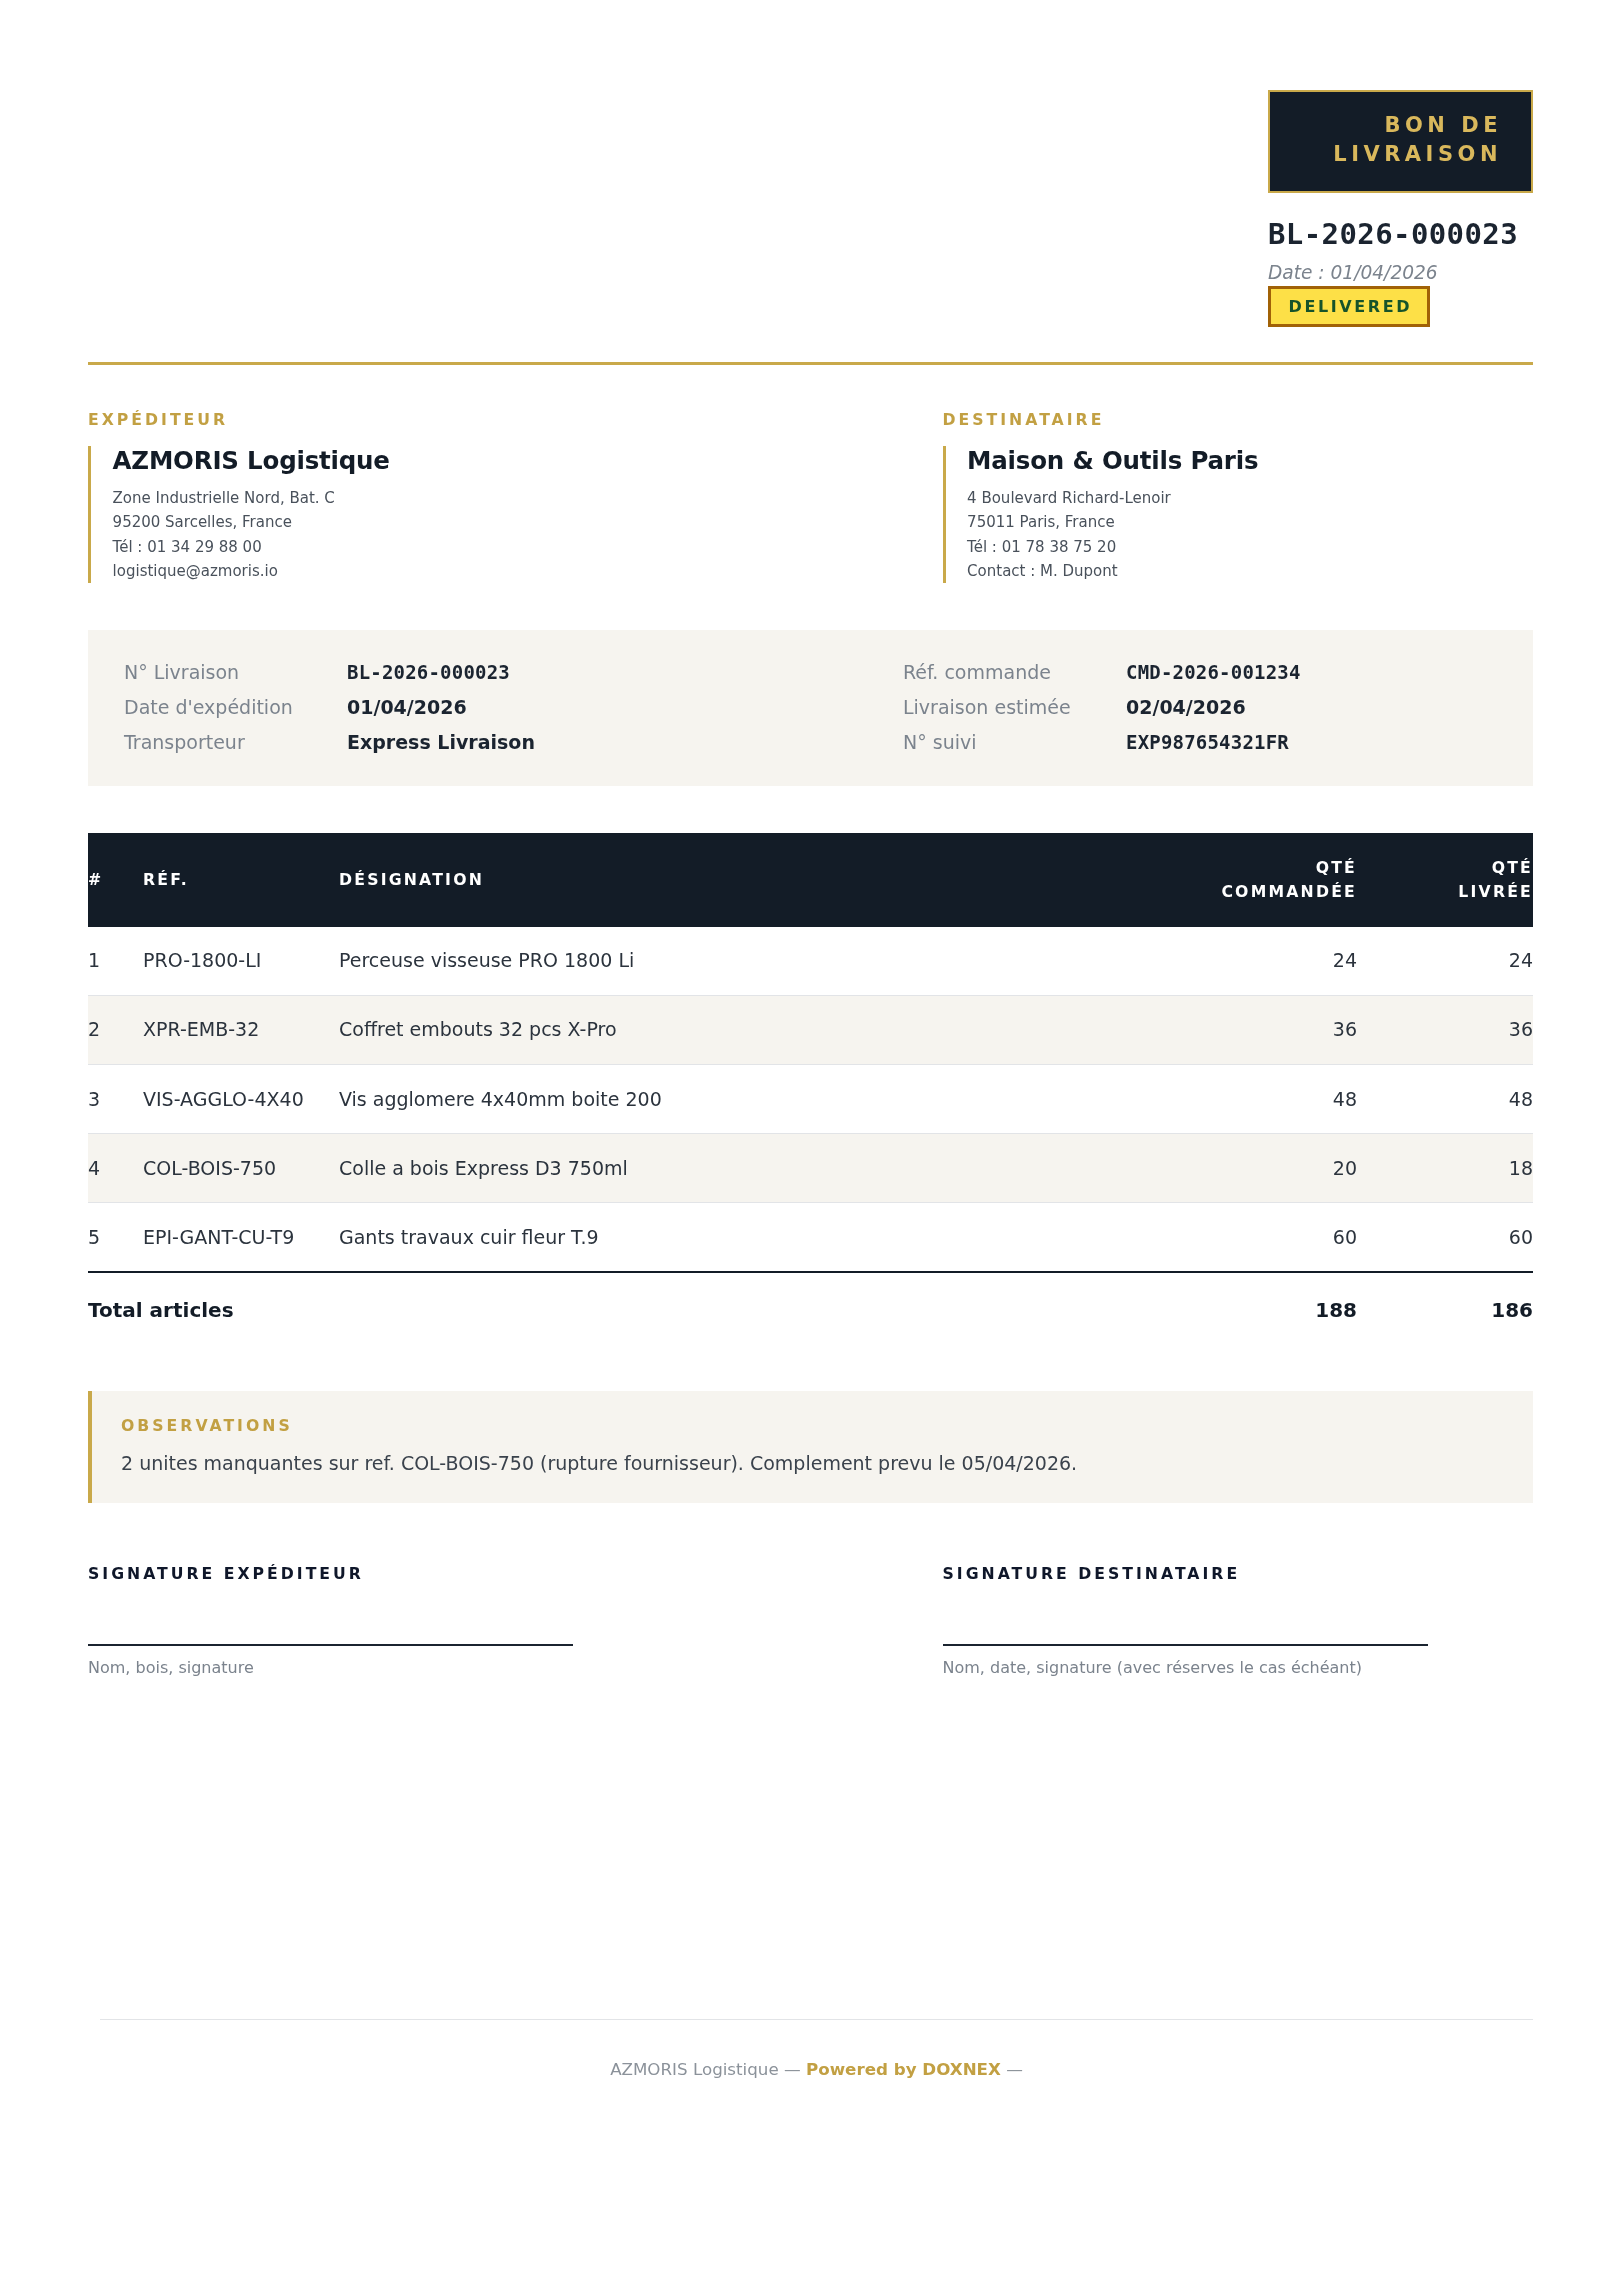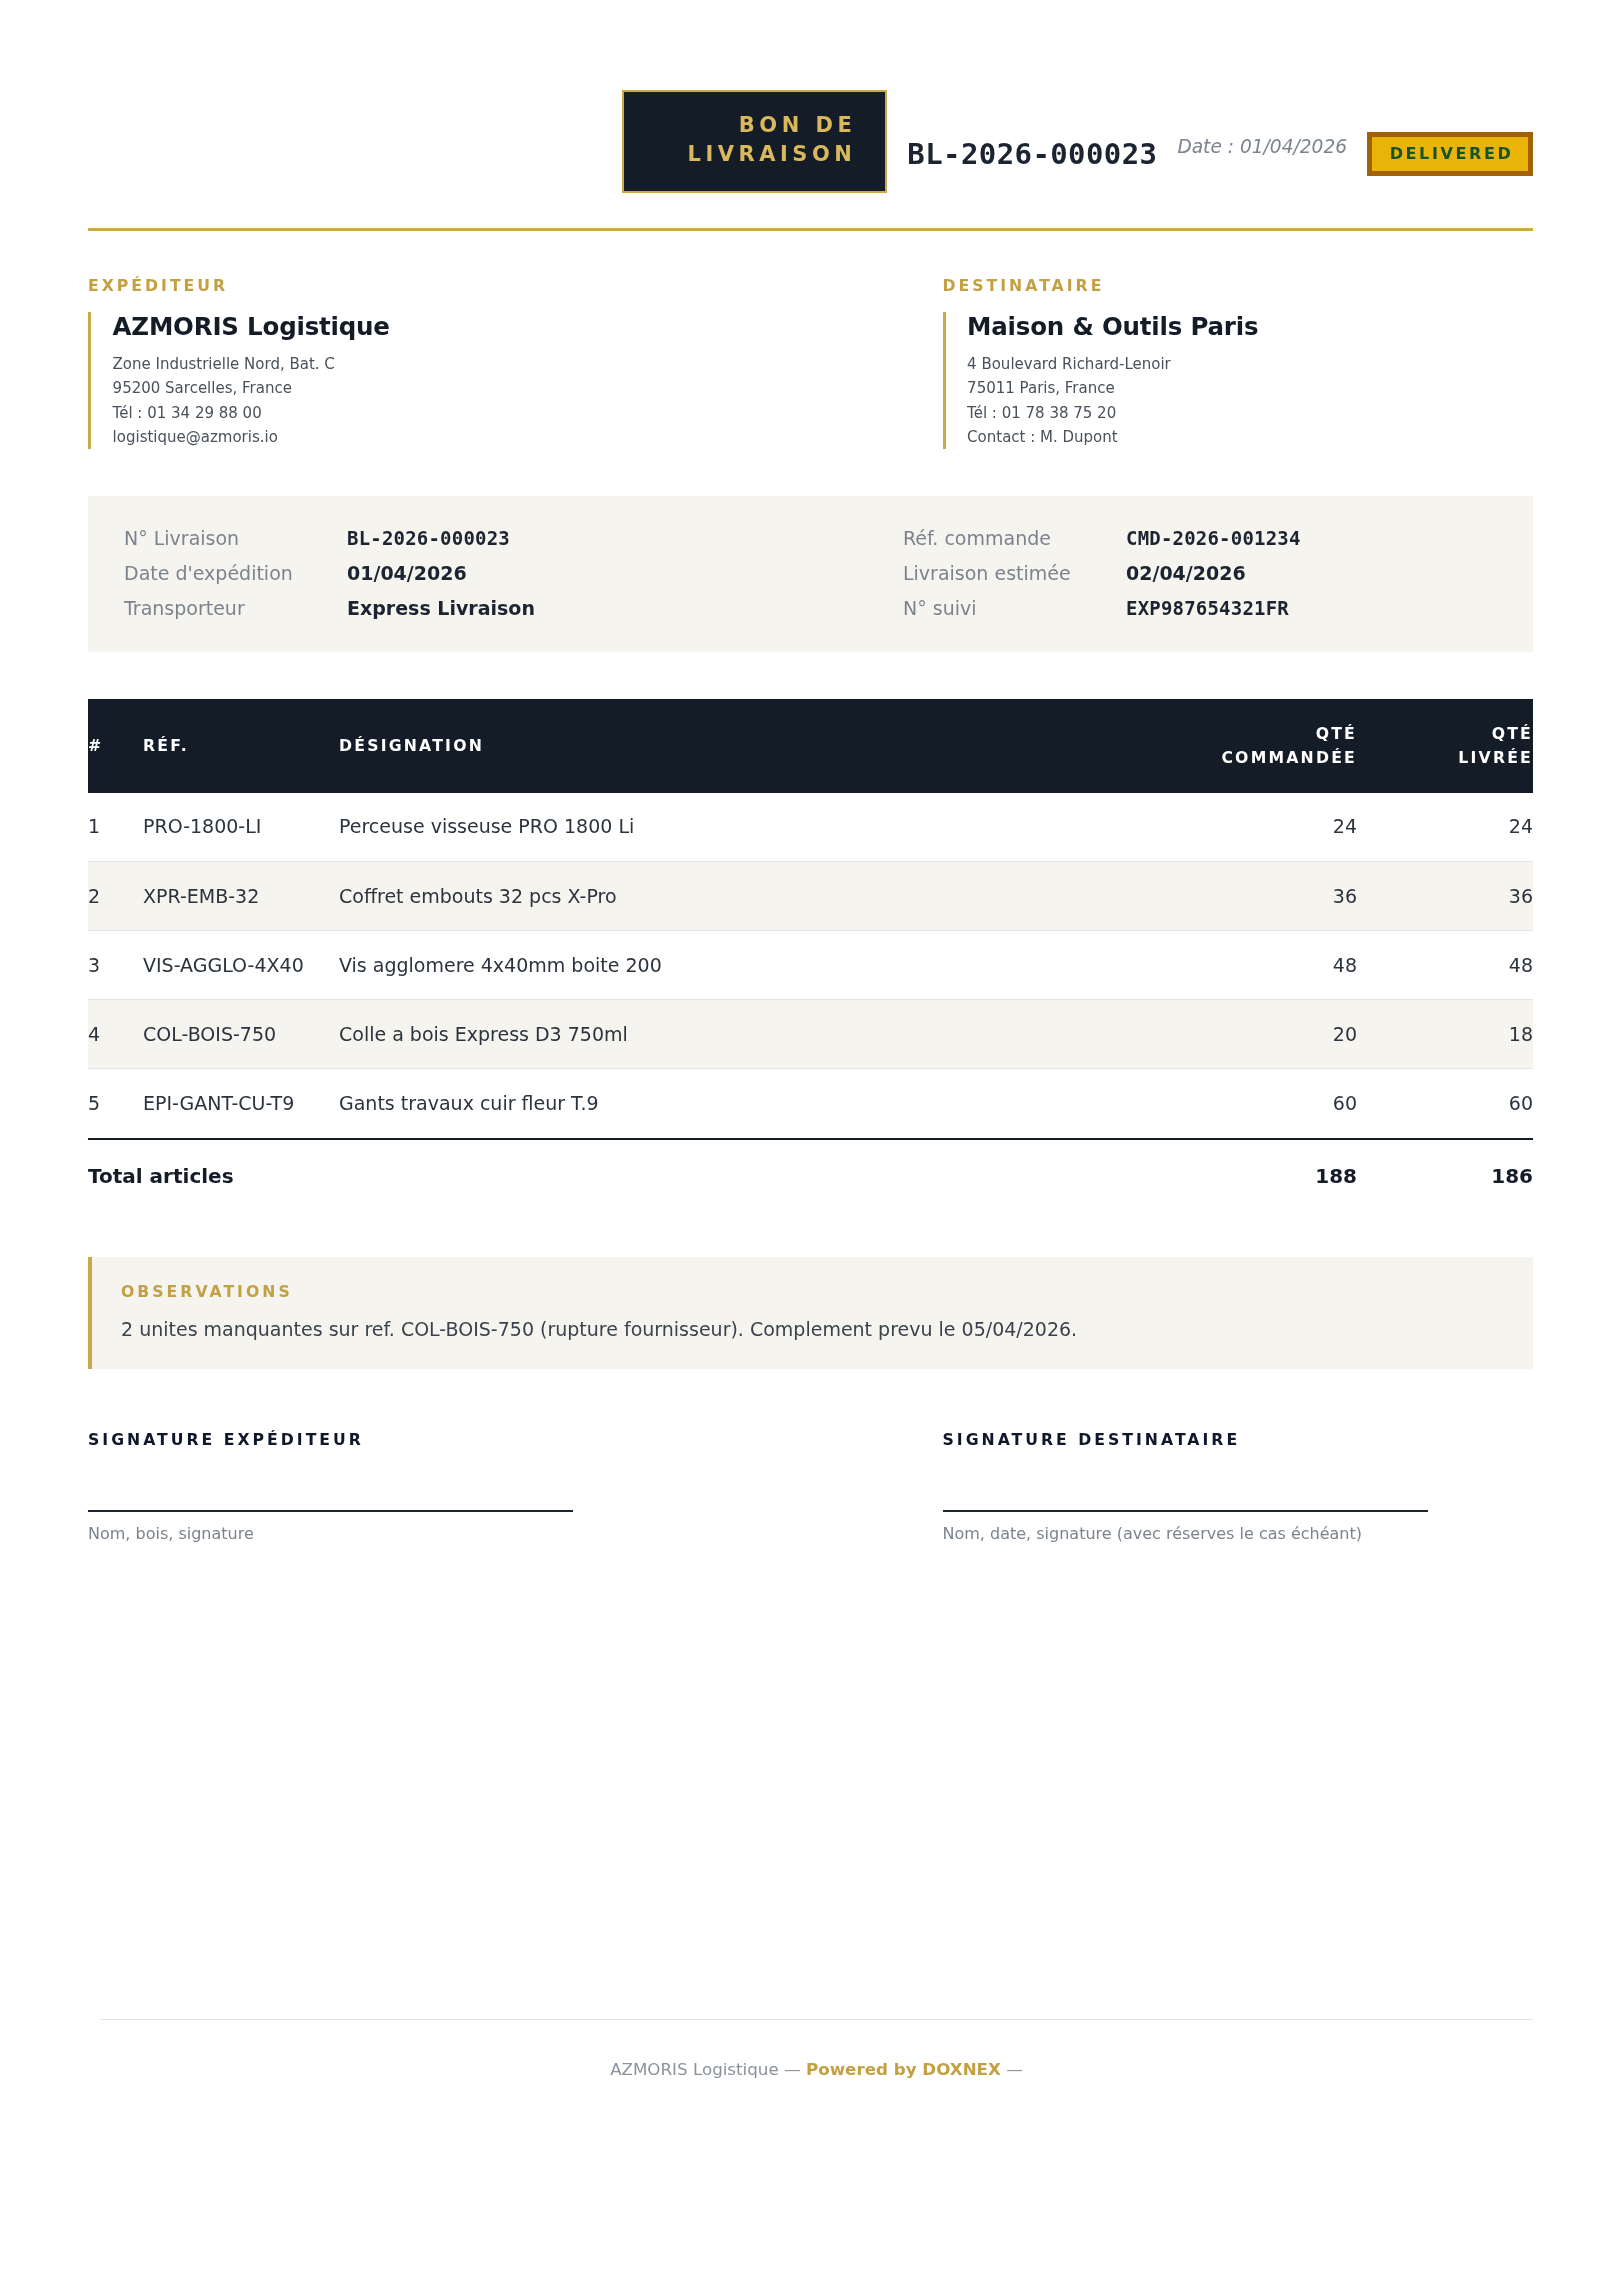--- a/index.html
+++ b/index.html
@@ -23,23 +23,22 @@
 
   
   .header {
     display: flex;
     justify-content: flex-end;
     align-items: flex-start;
   }
 
   .header-right {
     display: flex;
-    flex-direction: row;
-    align-items: center;
-    gap: 20px;
+    flex-direction: column;
+    align-items: flex-start;
   }
 
   .doc-badge {
     background: #131c27;
     border: 2px solid #c9a94a;
     padding: 18.6px 29px 20.6px 29px;
     min-width: 265px;
     text-align: right;
   }
   .doc-badge span {
@@ -61,24 +60,24 @@
   }
 
   .doc-date {
     margin-top: 10.8px;
     font-size: 18.6px;
     color: #7b838d;
     font-style: italic;
   }
 
   .status-badge {
-    margin-top: 25px;
+    margin-top: 3px;
     display: inline-block;
-    background: #eab308;
-    border: 5px solid #a16207;
+    background: #fde047;
+    border: 3px solid #a16207;
     color: #16532a;
     font-size: 16px;
     font-weight: bold;
     letter-spacing: 2.6px;
     padding: 7.8px 14.7px 7.8px 17.6px;
   }
 
   .gold-rule {
     margin-top: 35px;
     height: 2.9px;

